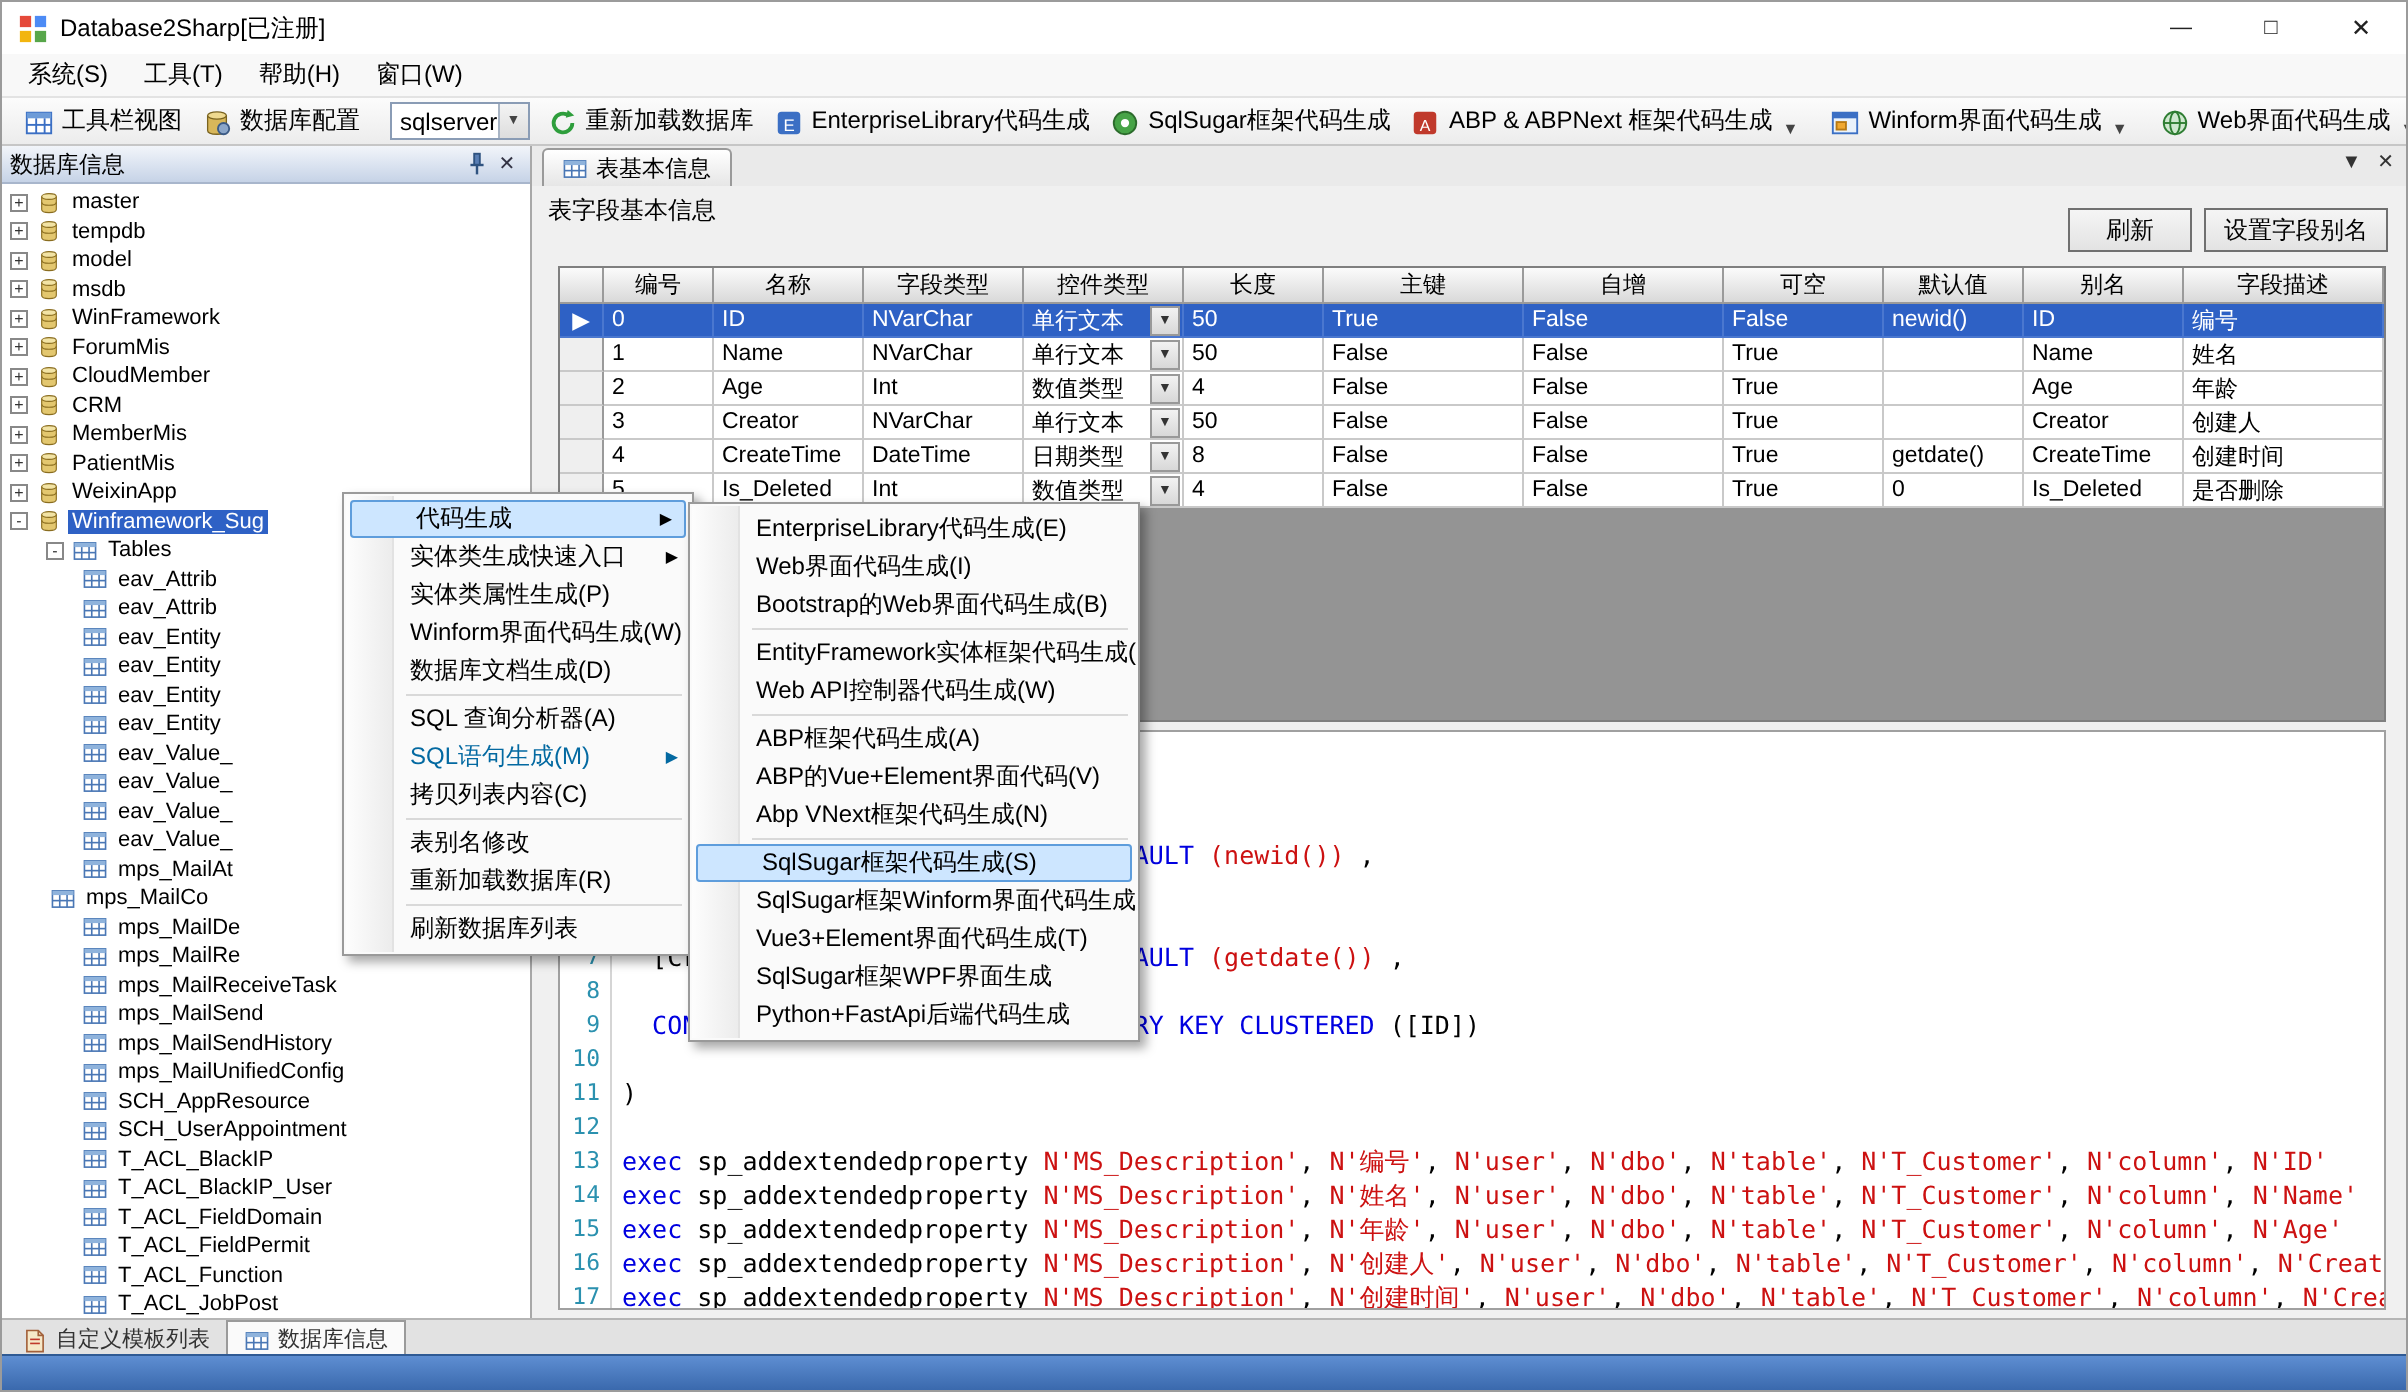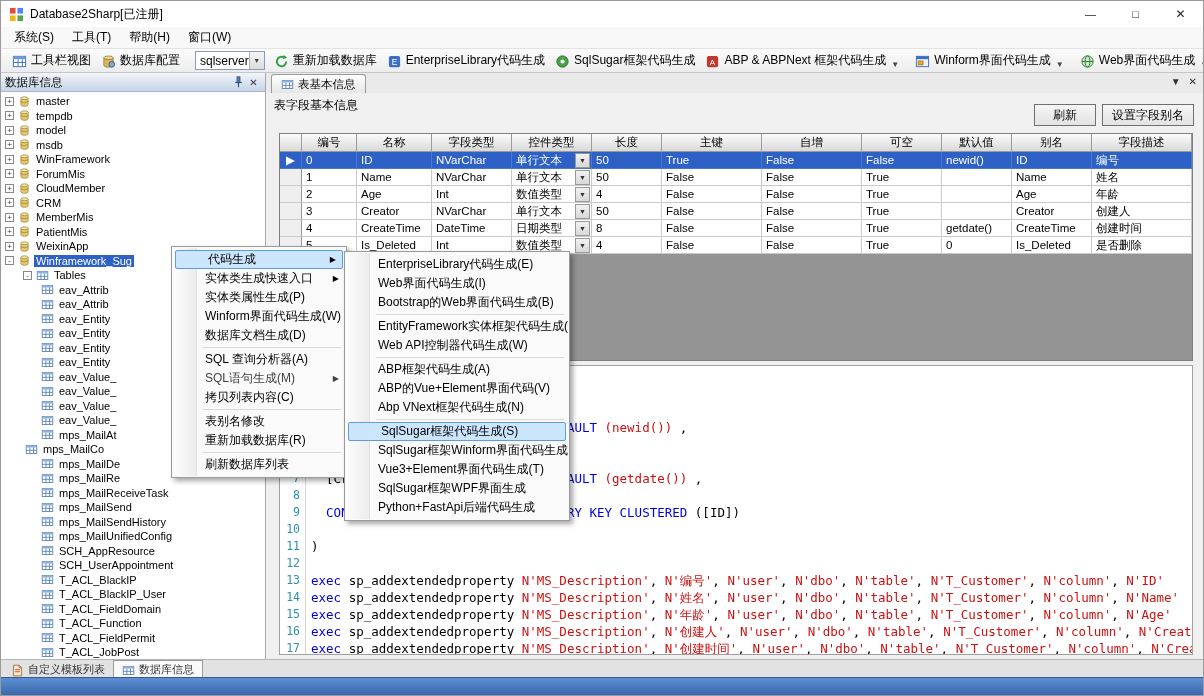--- a/index.html
+++ b/index.html
@@ -71,21 +71,21 @@
   .ct { padding-left:5px; line-height:17px; }
   .tok-k { color:var(--kw); }
   .tok-s { color:var(--str); }
   .tok-p { color:#000; }
 
   
   .menu { position:absolute; background:#FAFAFA; border:1px solid #9A9A9A; box-shadow:3px 3px 5px rgba(0,0,0,0.35); padding:3px 1px; z-index:50; }
   .menu .strip { position:absolute; left:1px; top:1px; bottom:1px; width:24px; background:linear-gradient(90deg,#FDFDFD,#ECECEC); border-right:1px solid #E2E2E2; }
   .mi { position:relative; height:19px; line-height:19px; padding-left:32px; padding-right:18px; font-size:12px; white-space:nowrap; overflow:hidden; }
   .mi.hl { background:var(--mhl); border:1px solid var(--mhlb); border-radius:2px; margin:0 2px; line-height:17px; }
-  .mi.dis { color:#404040; }
+  .mi.dis { color:#0369a1; }
   .mi .arr { position:absolute; right:6px; top:0; font-size:8px; }
   .msep { height:1px; background:#D9D9D9; margin:2px 4px 2px 30px; }
   .menu1 { left:170px; top:245px; width:176px; }
   .menu2 { left:343px; top:250px; width:226px; }
 
   
   .bottom-tabs { position:absolute; left:0; right:0; bottom:18px; height:18px; background:#E2E2E2; border-top:1px solid #B5B5B5; display:flex; align-items:flex-end; padding-left:2px; }
   .btab { height:17px; display:flex; align-items:flex-end; gap:4px; padding:0 8px; font-size:11px; color:#333; }
   .btab.active { background:#FAFAFA; border:1px solid #9A9A9A; border-bottom:none; }
   .btab .icon, .btab .icon svg, .doctab .icon, .doctab .icon svg { width:13px; height:13px; }
@@ -650,33 +650,33 @@
           <div class="tnode" style="padding-left: 40px;">
             <span class="icon">
               <svg viewBox="0 0 16 16">
                 <rect x="1.5" y="3" width="13" height="10" fill="#fff" stroke="#4A77B5"></rect>
                 <rect x="1.5" y="3" width="13" height="2.6" fill="#8FB3DC"></rect>
                 <line x1="6" y1="5.6" x2="6" y2="13" stroke="#4A77B5"></line>
                 <line x1="10.5" y1="5.6" x2="10.5" y2="13" stroke="#4A77B5"></line>
                 <line x1="1.5" y1="9" x2="14.5" y2="9" stroke="#4A77B5"></line>
               </svg>
             </span>
+            <span class="tlabel">T_ACL_FieldPermit</span>
+          </div>
+          <div class="tnode" style="padding-left: 40px;">
+            <span class="icon">
+              <svg viewBox="0 0 16 16">
+                <rect x="1.5" y="3" width="13" height="10" fill="#fff" stroke="#4A77B5"></rect>
+                <rect x="1.5" y="3" width="13" height="2.6" fill="#8FB3DC"></rect>
+                <line x1="6" y1="5.6" x2="6" y2="13" stroke="#4A77B5"></line>
+                <line x1="10.5" y1="5.6" x2="10.5" y2="13" stroke="#4A77B5"></line>
+                <line x1="1.5" y1="9" x2="14.5" y2="9" stroke="#4A77B5"></line>
+              </svg>
+            </span>
             <span class="tlabel">T_ACL_Function</span>
-          </div>
-          <div class="tnode" style="padding-left: 40px;">
-            <span class="icon">
-              <svg viewBox="0 0 16 16">
-                <rect x="1.5" y="3" width="13" height="10" fill="#fff" stroke="#4A77B5"></rect>
-                <rect x="1.5" y="3" width="13" height="2.6" fill="#8FB3DC"></rect>
-                <line x1="6" y1="5.6" x2="6" y2="13" stroke="#4A77B5"></line>
-                <line x1="10.5" y1="5.6" x2="10.5" y2="13" stroke="#4A77B5"></line>
-                <line x1="1.5" y1="9" x2="14.5" y2="9" stroke="#4A77B5"></line>
-              </svg>
-            </span>
-            <span class="tlabel">T_ACL_FieldPermit</span>
           </div>
           <div class="tnode" style="padding-left: 40px;">
             <span class="icon">
               <svg viewBox="0 0 16 16">
                 <rect x="1.5" y="3" width="13" height="10" fill="#fff" stroke="#4A77B5"></rect>
                 <rect x="1.5" y="3" width="13" height="2.6" fill="#8FB3DC"></rect>
                 <line x1="6" y1="5.6" x2="6" y2="13" stroke="#4A77B5"></line>
                 <line x1="10.5" y1="5.6" x2="10.5" y2="13" stroke="#4A77B5"></line>
                 <line x1="1.5" y1="9" x2="14.5" y2="9" stroke="#4A77B5"></line>
               </svg>

